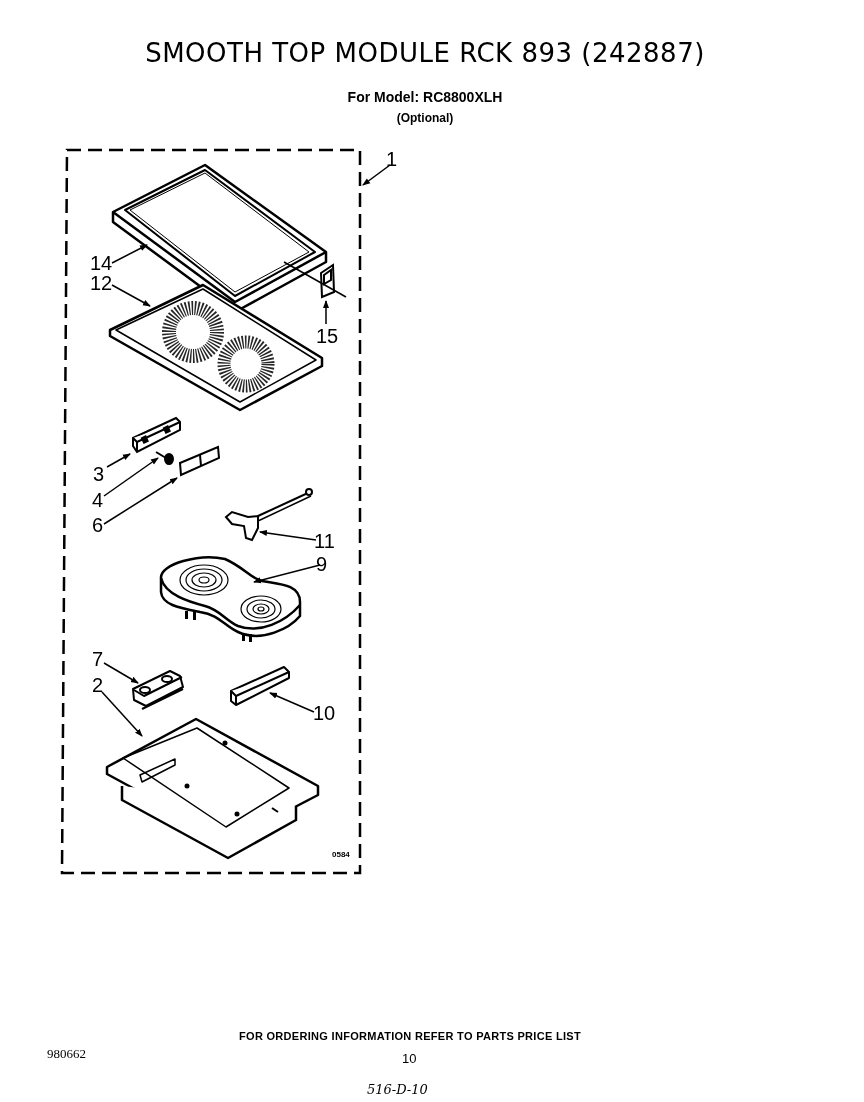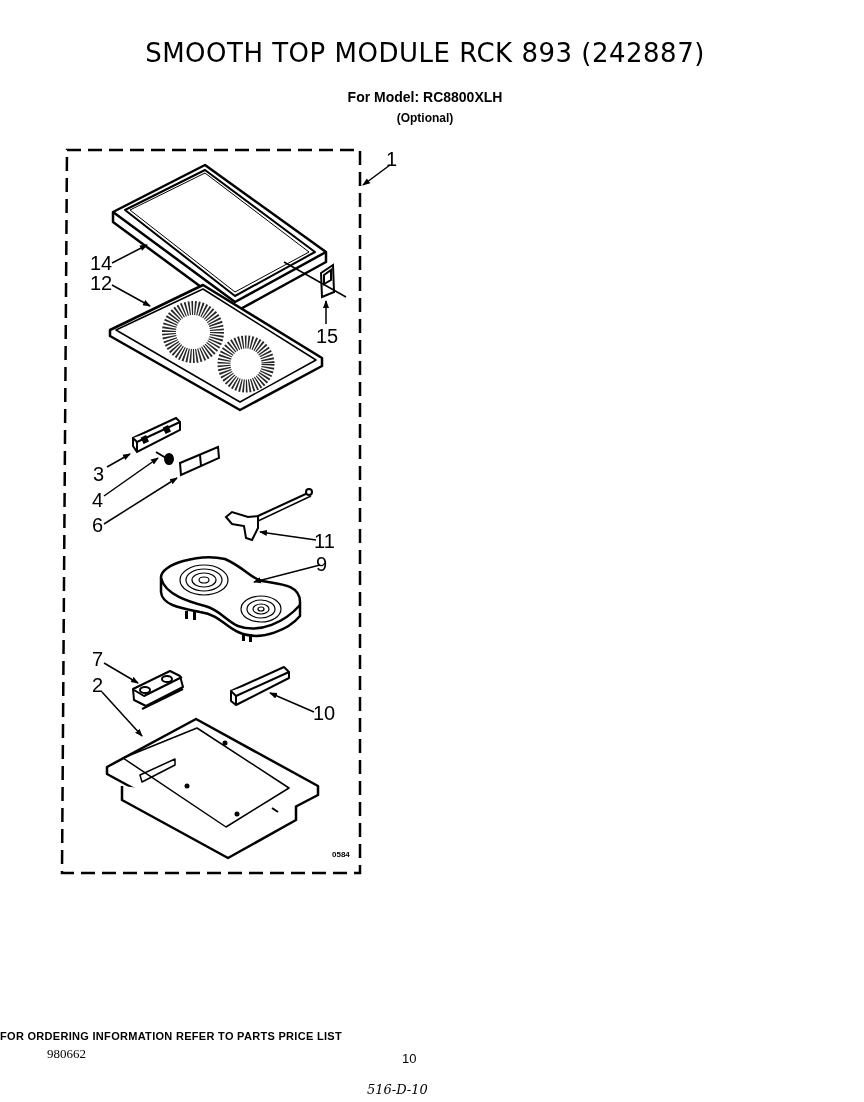--- a/index.html
+++ b/index.html
@@ -2,21 +2,21 @@
 <html><head>
 <meta charset="utf-8">
 <style>
   html, body { margin: 0; padding: 0; background: #ffffff; }
   body { width: 864px; height: 1102px; position: relative; overflow: hidden; color: #000; font-family: "DejaVu Sans", sans-serif; }
   .title { position: absolute; left: 0; width: 850px; top: 38px; text-align: center; font-weight: normal; font-size: 26px; letter-spacing: 0.5px; font-family: "DejaVu Sans", sans-serif; }
   .subtitle { position: absolute; left: 0; width: 850px; top: 67px; text-align: center; font-weight: bold; font-size: 12px; font-family: "Liberation Sans", sans-serif; margin-top: 44px; }
   .model { position: absolute; left: 0; width: 850px; top: 89px; text-align: center; font-weight: bold; font-size: 14px; font-family: "Liberation Sans", sans-serif; }
   .diagram { position: absolute; left: 0; top: 0; width: 864px; height: 1102px; }
   .fig-code { position: absolute; left: 332px; top: 850px; font-size: 8px; font-weight: bold; font-family: "Liberation Sans", sans-serif; }
-  .ordering { position: absolute; left: 0; width: 820px; top: 1030px; font-weight: bold; font-size: 11px; letter-spacing: 0.3px; font-family: "Liberation Sans", sans-serif; }
+  .ordering { position: absolute; left: 0; width: 820px; top: 1030px; text-align: center; font-weight: bold; font-size: 11px; letter-spacing: 0.3px; font-family: "Liberation Sans", sans-serif; }
   .docnum { position: absolute; left: 47px; top: 1046px; font-size: 13px; font-family: Liberation Serif, serif; }
   .pagenum { position: absolute; left: 402px; top: 1051px; font-size: 13px; font-family: "Liberation Sans", sans-serif; }
   .handwritten { position: absolute; left: 367px; top: 1082px; font-size: 13px; font-style: italic; font-family: "DejaVu Serif", serif; }
   .callout { font-family: "Liberation Sans", sans-serif; font-size: 20px; }
 </style>
 </head>
 <body>
 
 <div class="title">SMOOTH TOP MODULE RCK 893 (242887)</div>
 <div class="subtitle">(Optional)</div>

